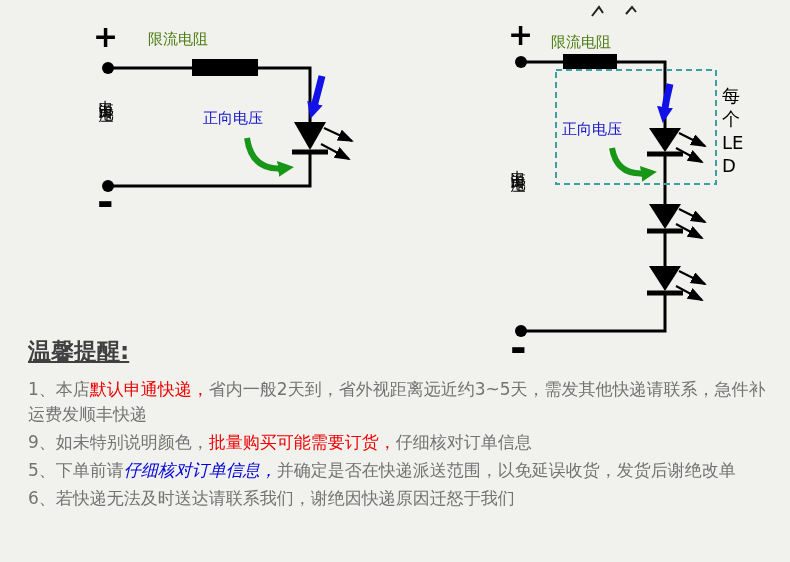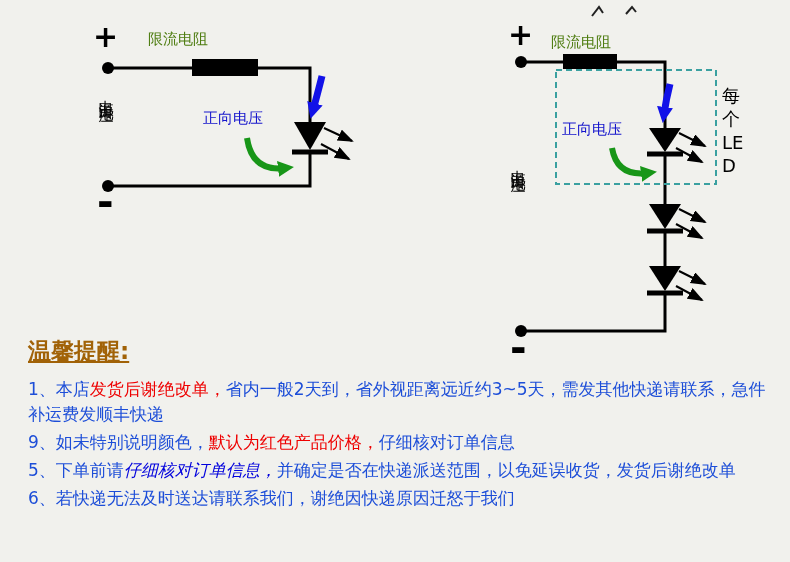--- a/index.html
+++ b/index.html
@@ -6,23 +6,23 @@
   body{font-family:"DejaVu Sans",sans-serif;}
   #stage{position:relative;width:790px;height:562px;background:#f1f1ed;overflow:hidden;}
   .abs{position:absolute;}
   .plus{font-size:30px;font-weight:bold;color:#000;line-height:1;}
   .minus{font-size:40px;font-weight:bold;color:#000;line-height:1;}
   .lbl{font-size:15px;color:#4d7c0f;white-space:nowrap;}
   .blue-lbl{font-size:15px;color:#1414cc;white-space:nowrap;}
   .vtext{writing-mode:vertical-lr;text-orientation:upright;font-size:15px;color:#000;letter-spacing:3px;}
   .perled{width:28px;font-size:18px;color:#000;word-break:break-all;line-height:1.3;}
   #notes{position:absolute;left:28px;top:336px;width:752px;}
-  #notes-title{color:#a16207;font-size:23px;font-weight:bold;text-decoration:underline;margin:0 0 10px 0;}
+  #notes-title{color:#404040;font-size:23px;font-weight:bold;text-decoration:underline;margin:0 0 10px 0;}
   .note-item{margin:0 0 3px 0;font-size:17px;line-height:25px;color:#000;}
-  .seg-black{color:#1d4ed8;}
+  .seg-black{color:#737373;}
   .seg-red{color:#ee0000;}
   .seg-blue{color:#0000dd;font-style:italic;}
 </style>
 </head>
 <body>
 
 <div id="stage">
 
   <svg class="abs" style="left:0;top:0" width="790" height="562" viewBox="0 0 790 562">
     <defs>
@@ -99,20 +99,20 @@
   <div class="abs plus" style="left:508px;top:20px">+</div>
   <div class="abs lbl" style="left:551px;top:33px">限流电阻</div>
   <div class="abs blue-lbl" style="left:562px;top:120px">正向电压</div>
   <div class="abs vtext" style="left:508px;top:158px">电源电压</div>
   <div class="abs perled" style="left:722px;top:84px">每个LED</div>
   <div class="abs minus" style="left:510px;top:328px">-</div>
 
   <div id="notes">
     <h2 id="notes-title">温馨提醒:</h2>
     <div id="notes-list">
-        <p class="note-item"><span class="seg-black">1、本店</span><span class="seg-red">发货后谢绝改单，</span><span class="seg-black">省内一般2天到，省外视距离远近约3~5天，需发其他快递请联系，急件补运费发顺丰快递</span></p>
-        <p class="note-item"><span class="seg-black">9、如未特别说明颜色，</span><span class="seg-red">默认为红色产品价格，</span><span class="seg-black">仔细核对订单信息</span></p>
+        <p class="note-item"><span class="seg-black">1、本店</span><span class="seg-red">默认申通快递，</span><span class="seg-black">省内一般2天到，省外视距离远近约3~5天，需发其他快递请联系，急件补运费发顺丰快递</span></p>
+        <p class="note-item"><span class="seg-black">9、如未特别说明颜色，</span><span class="seg-red">批量购买可能需要订货，</span><span class="seg-black">仔细核对订单信息</span></p>
         <p class="note-item"><span class="seg-black">5、下单前请</span><span class="seg-blue">仔细核对订单信息，</span><span class="seg-black">并确定是否在快递派送范围，以免延误收货，发货后谢绝改单</span></p>
         <p class="note-item"><span class="seg-black">6、若快递无法及时送达请联系我们，谢绝因快递原因迁怒于我们</span></p>
       </div>
   </div>
 
 </div>
 
 </body></html>

